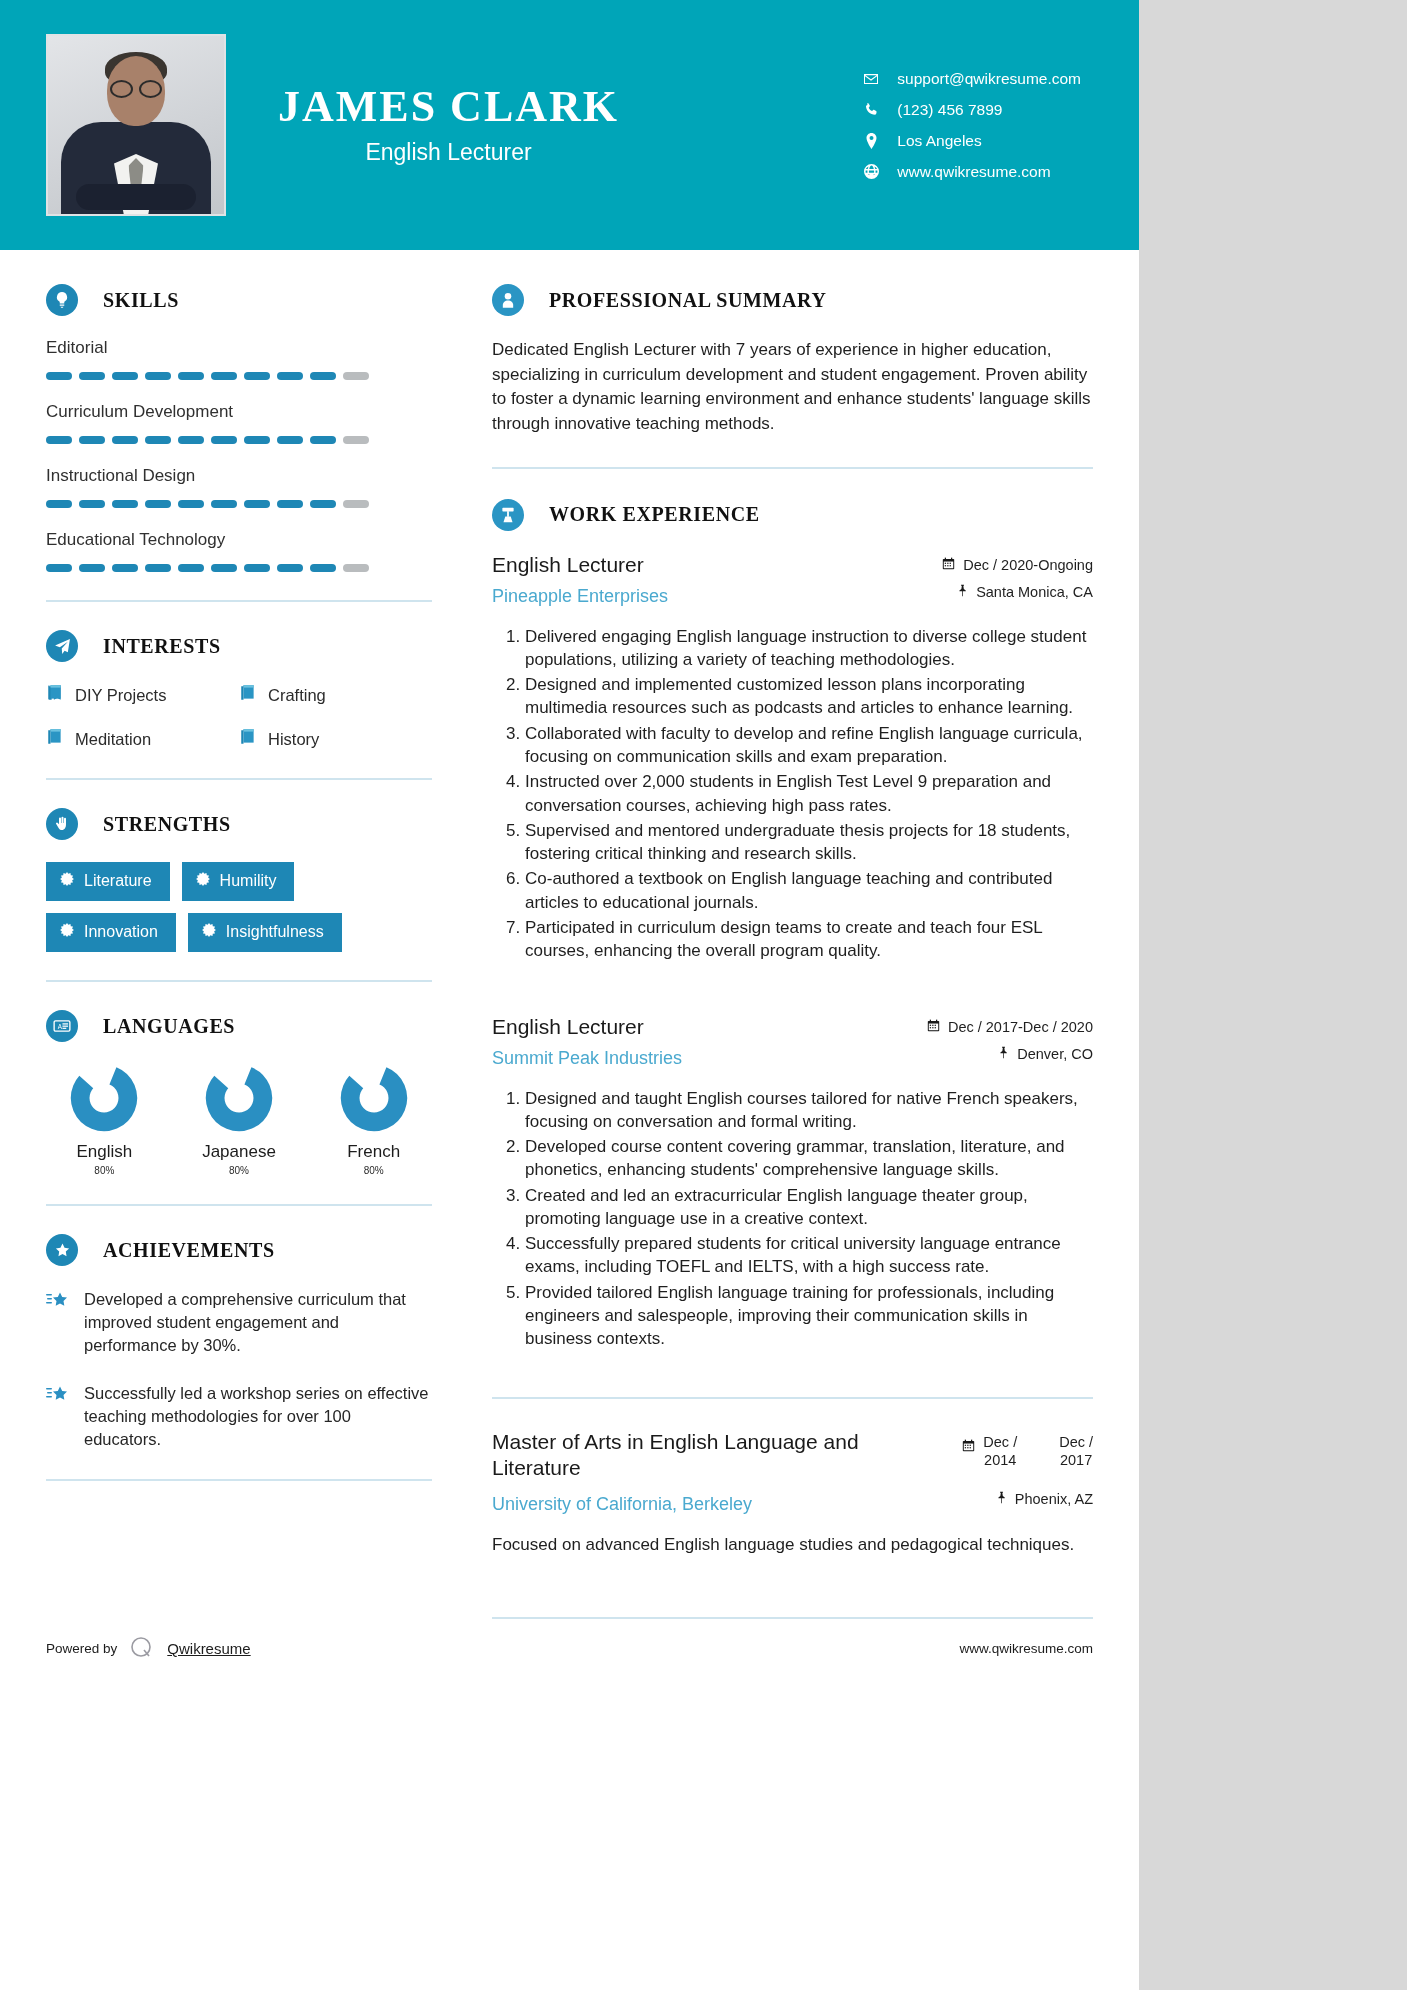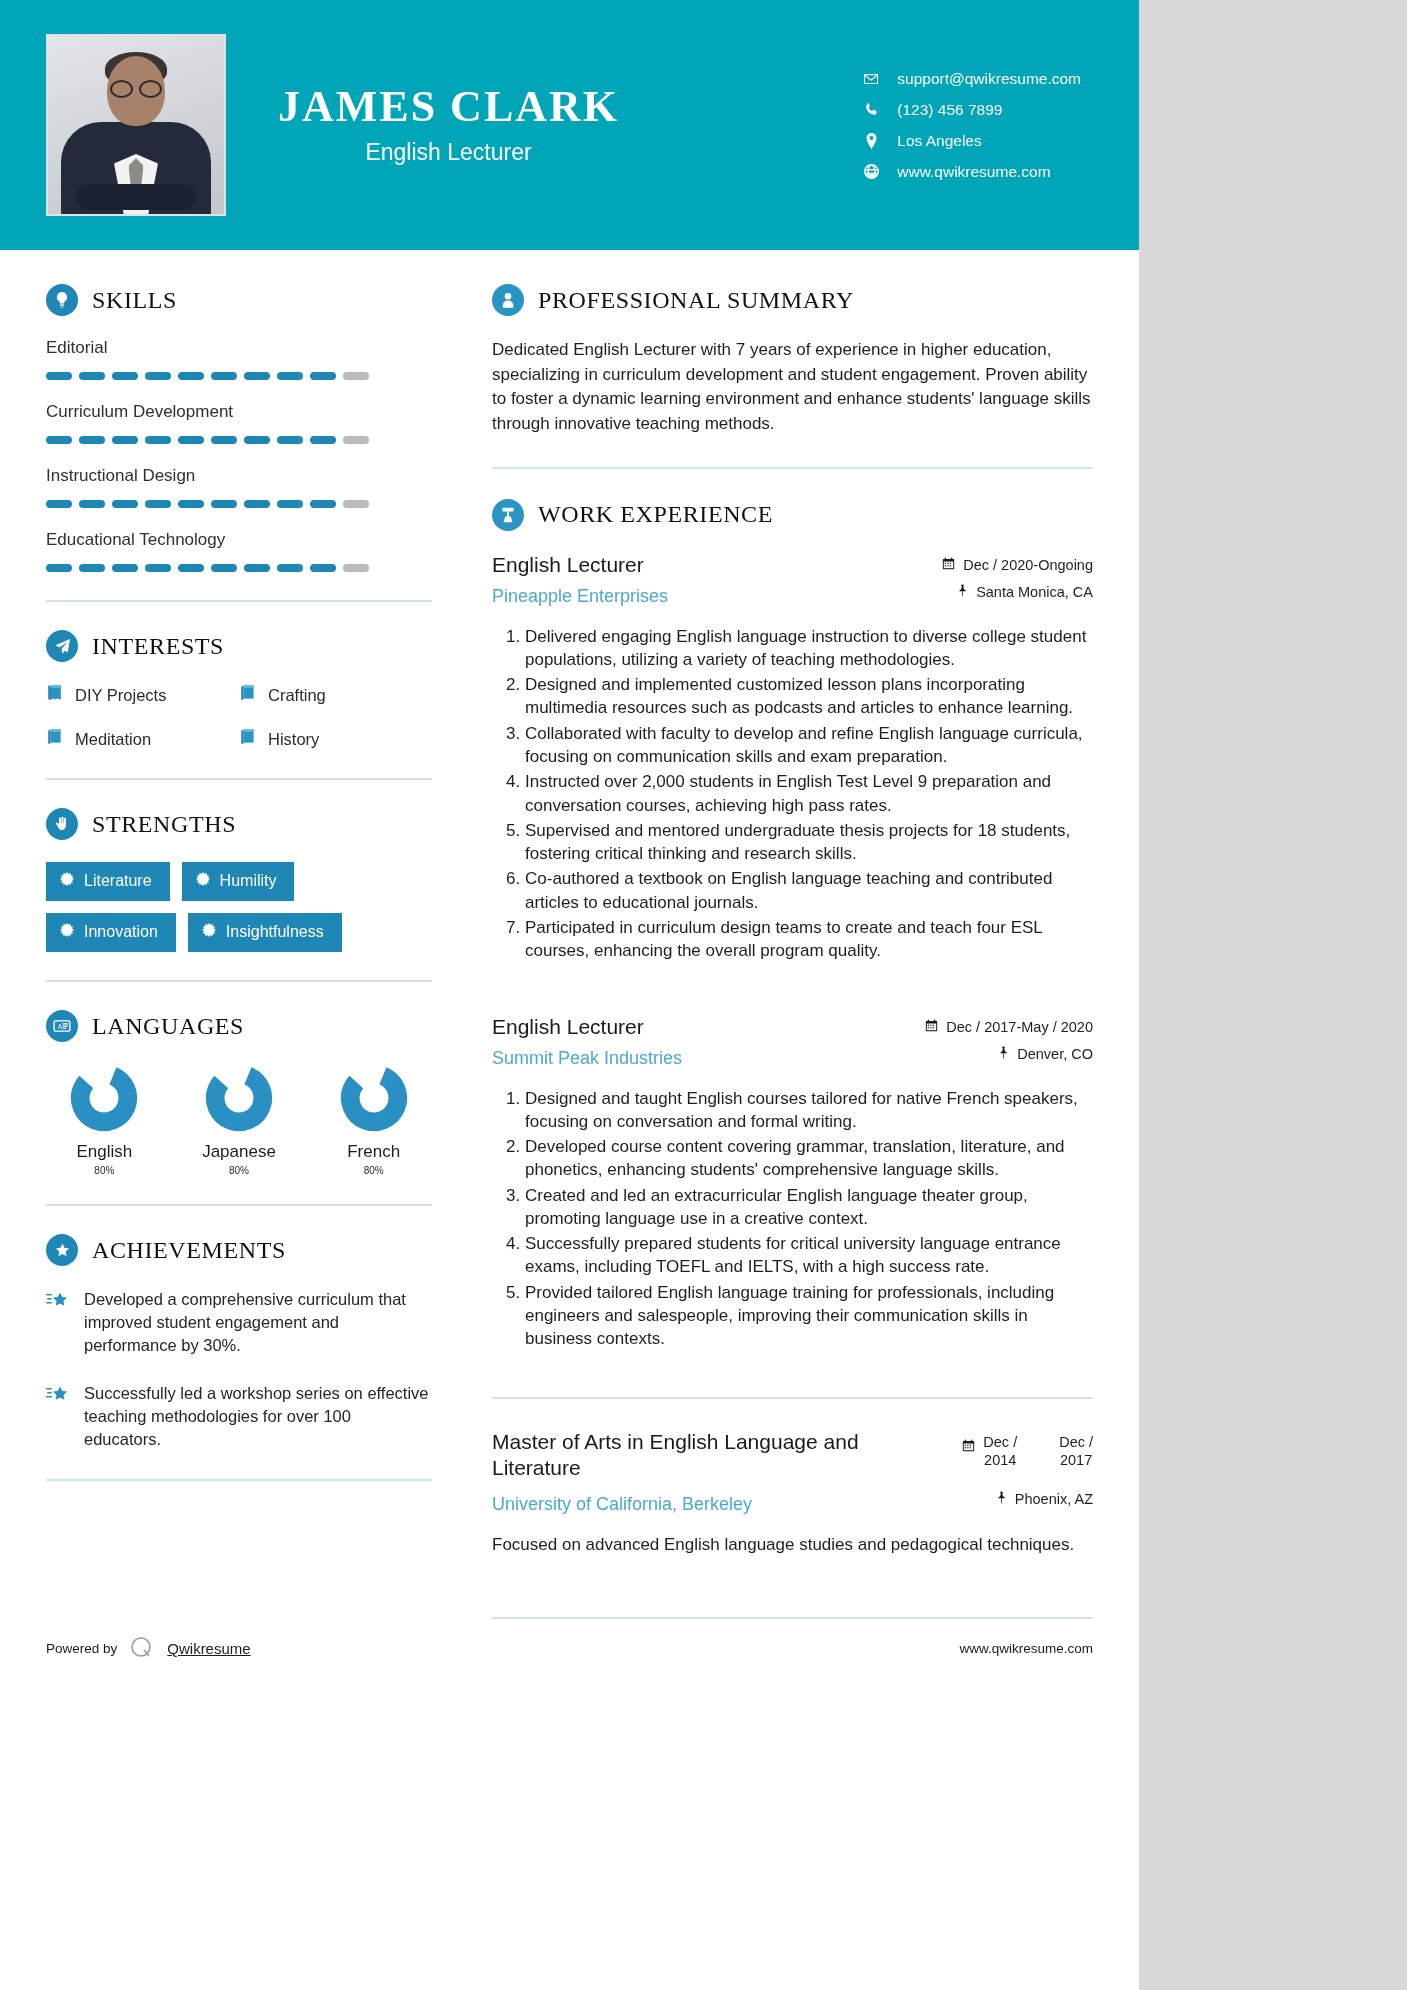--- a/index.html
+++ b/index.html
@@ -82,24 +82,25 @@
   
   .sec-head { display: flex; align-items: center; gap: 14px; margin-bottom: 22px; }
   .sec-ico {
     width: 32px; height: 32px; border-radius: 50%;
     background: #1e87b5; display: flex; align-items: center; justify-content: center;
     flex: 0 0 32px;
   }
   .sec-ico svg { fill: #fff; }
   .sec-title {
     font-family: "Liberation Serif", serif;
-    font-weight: normal;
-    font-size: 24px;
+    font-weight: bold;
+    font-size: 20px;
     letter-spacing: 0.6px;
     color: #111111;
+    margin-left: 11px;
   }
   .sec-head.main .sec-ico { background: #2a95c4; }
   .divider { height: 2px; background: #cfe4ee; margin: 28px 0 28px 0; }
 
   
   .skill { margin-bottom: 22px; }
   .skill-name { font-size: 17px; color: #303030; margin-bottom: 14px; }
   .dashes { display: flex; gap: 7px; }
   .dash { width: 26px; height: 8px; border-radius: 4px; background: #1e87b5; }
   .dash.off { background: #b9bcbe; }
@@ -583,21 +584,21 @@
                       <rect x="3.4" y="0.8" width="1.5" height="3" fill="#1a1a1a"></rect>
                       <rect x="11.1" y="0.8" width="1.5" height="3" fill="#1a1a1a"></rect>
                       <rect x="3.4" y="7" width="1.6" height="1.5" fill="#1a1a1a"></rect>
                       <rect x="6.4" y="7" width="1.6" height="1.5" fill="#1a1a1a"></rect>
                       <rect x="9.4" y="7" width="1.6" height="1.5" fill="#1a1a1a"></rect>
                       <rect x="3.4" y="10" width="1.6" height="1.5" fill="#1a1a1a"></rect>
                       <rect x="6.4" y="10" width="1.6" height="1.5" fill="#1a1a1a"></rect>
                       <rect x="9.4" y="10" width="1.6" height="1.5" fill="#1a1a1a"></rect>
                     </svg>
                 </span>
-                <span>Dec / 2017-May / 2020</span>
+                <span>Dec / 2017-Dec / 2020</span>
               </div>
               <div class="meta-row">
                 <span class="mi">
                   <svg width="11" height="13" viewBox="0 0 12 16">
                       <path d="M4.2 1h3.6v1h-.8l.6 4.2L10 8v1H6.6v6h-.9V9H2.2V8l2.4-1.8L5.2 2h-1V1z" fill="#1a1a1a"></path>
                     </svg>
                 </span>
                 <span>Denver, CO</span>
               </div>
             </div>

